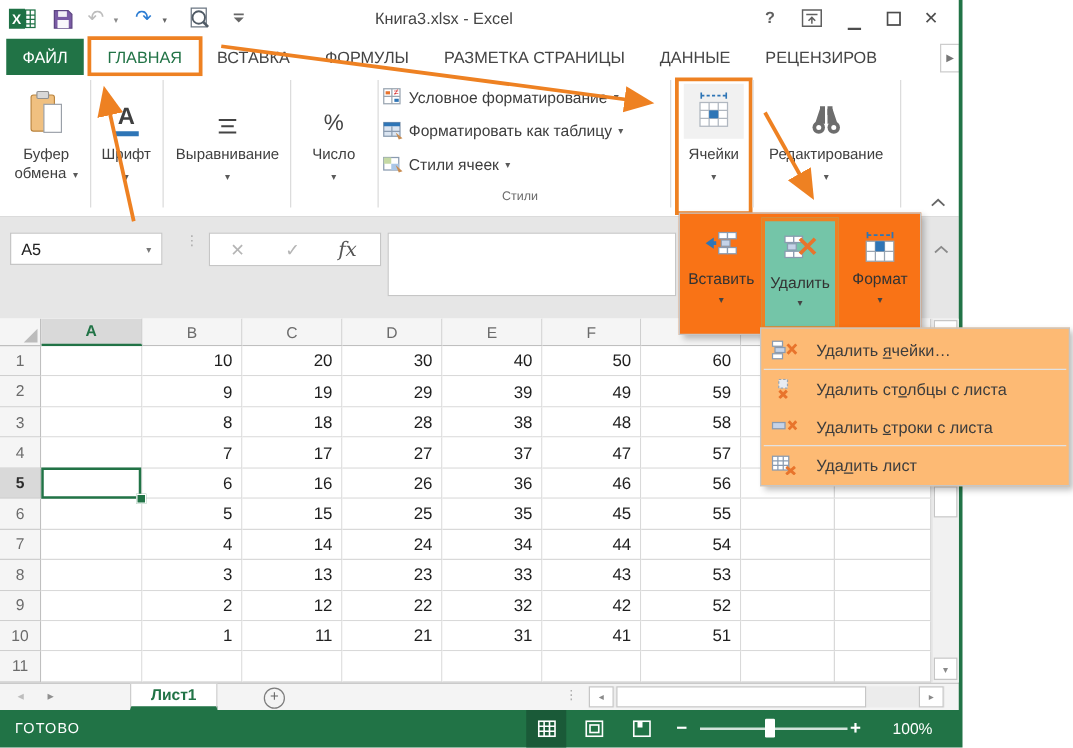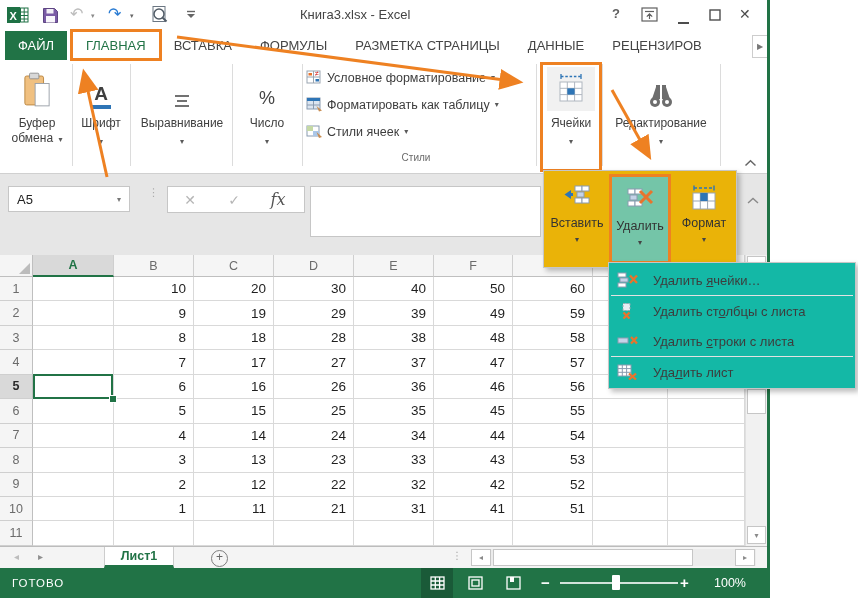--- a/index.html
+++ b/index.html
@@ -96,30 +96,30 @@
   #status-ready{position:absolute;left:12px;top:9px;font-size:11.5px;letter-spacing:1px;color:#fff;}
   .vtile{position:absolute;top:0;width:32px;height:30px;display:flex;align-items:center;justify-content:center;}
   .vtile.sel{background:#1a5a38;}
   #zoom-out{position:absolute;left:541px;top:6px;font-size:15px;font-weight:bold;}
   #zoom-track{position:absolute;left:560px;top:582px;width:118px;height:2px;background:rgba(255,255,255,.8);}
   #zoom-thumb{position:absolute;left:612px;top:575px;width:8px;height:15px;background:#fff;border-radius:1px;}
   #zoom-in{position:absolute;left:680px;top:6px;font-size:15px;font-weight:bold;}
   #zoom-level{position:absolute;left:698px;top:8px;width:48px;text-align:right;font-size:12.5px;}
 
   
-  #cells-panel{position:absolute;left:543px;top:170px;width:194px;height:98px;background:#eab308;border:1px solid #c6c6c6;
+  #cells-panel{position:absolute;left:543px;top:170px;width:194px;height:98px;background:#f97316;border:1px solid #c6c6c6;
     box-sizing:border-box;box-shadow:3px 3px 5px rgba(0,0,0,.25);z-index:30;text-align:right;}
   .pbtn{position:absolute;top:3px;height:90px;display:flex;flex-direction:column;align-items:center;box-sizing:border-box;}
   .pbtn.hl{background:#74c5a8;border:3px solid #ee8122;}
   .picon{margin-top:7px;height:32px;display:flex;align-items:center;}
   .plabel{font-size:12.5px;color:#333;margin-top:3px;white-space:nowrap;}
   .pcar{font-size:8px;color:#444;margin-top:5px;}
 
   
-  #delete-menu{position:absolute;left:608px;top:262px;width:248px;height:127px;background:#14b8a6;border:1px solid #c6c6c6;
+  #delete-menu{position:absolute;left:608px;top:262px;width:248px;height:127px;background:#fdba74;border:1px solid #c6c6c6;
     box-sizing:border-box;box-shadow:3px 3px 5px rgba(0,0,0,.25);z-index:40;padding-top:2px;}
   .mitem{height:30px;display:flex;align-items:center;font-size:13px;color:#3d3d3d;white-space:nowrap;}
   .micon{width:28px;margin-left:8px;display:flex;}
   .mtxt{margin-left:8px;}
   .mtxt u{text-decoration:underline;}
   .msep{height:1px;background:#e2e2e2;margin:0 2px;}
 
   
   #arrows{position:absolute;left:0;top:0;z-index:60;pointer-events:none;}
 </style>

